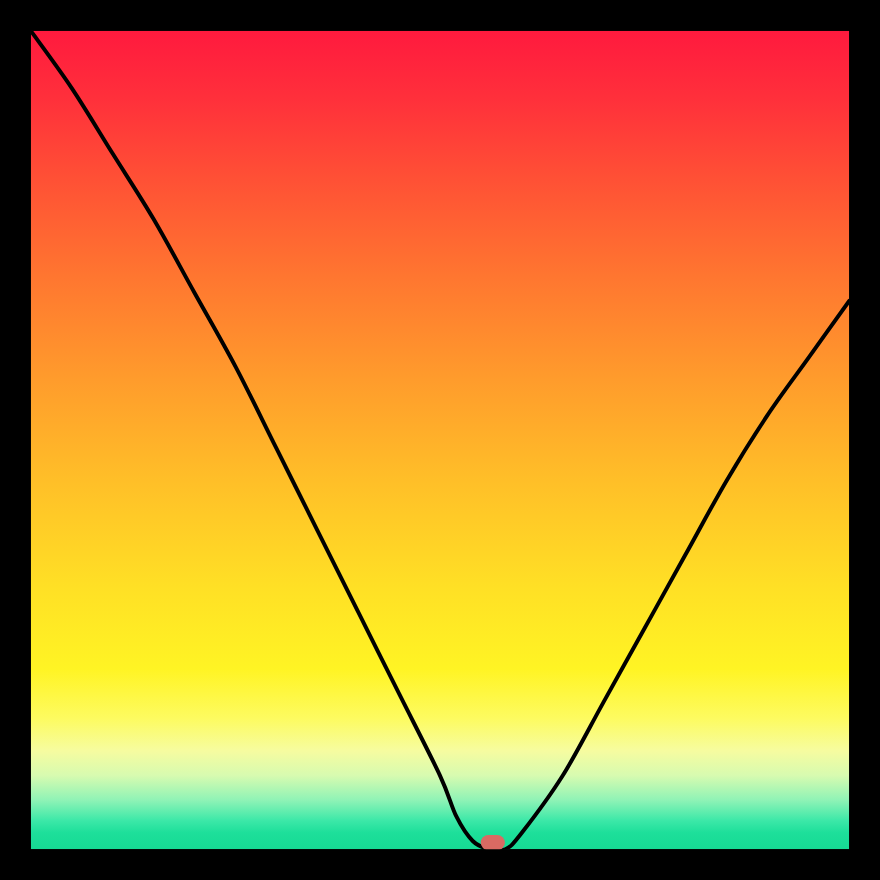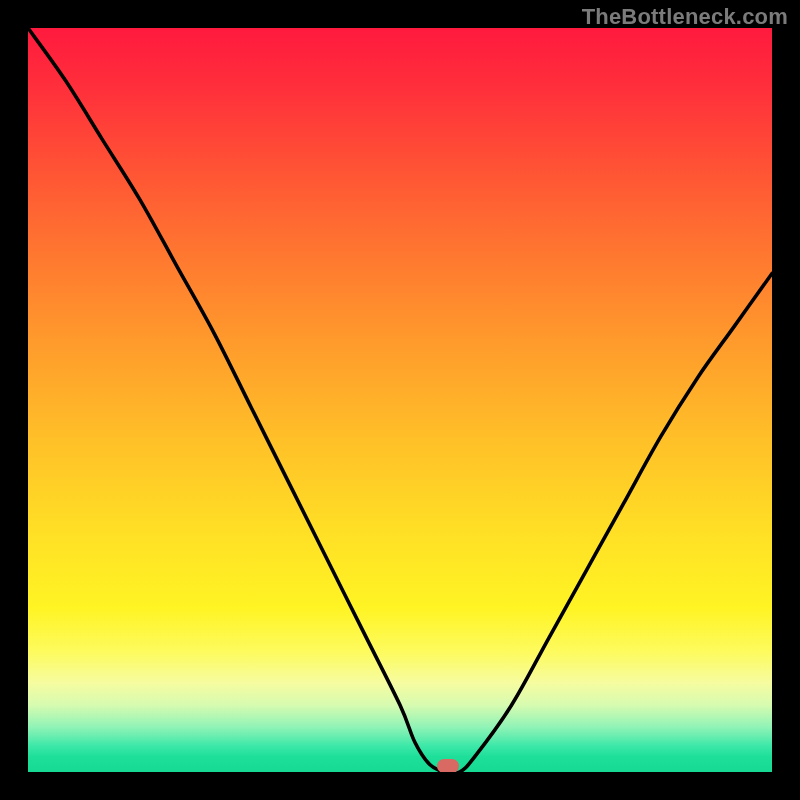--- a/index.html
+++ b/index.html
@@ -91,14 +91,13 @@
   <div class="plot-area">
     <div class="gradient"></div>
 
     <svg class="curve" viewBox="0 0 744 744" preserveAspectRatio="none">
       <path id="curve-path" d="M 0 0 C 6.2 8.679999999999987, 24.800000000000004 33.47999999999992, 37.2 52.07999999999993 C 49.6 70.67999999999994, 62.00000000000001 91.76, 74.4 111.60000000000002 C 86.80000000000001 131.44000000000003, 99.19999999999999 150.04000000000002, 111.6 171.12 C 124 192.2, 136.4 215.76, 148.8 238.07999999999998 C 161.20000000000002 260.4, 173.6 281.48, 186 305.04 C 198.4 328.6, 210.79999999999998 354.64, 223.2 379.44 C 235.6 404.24, 247.99999999999997 429.03999999999996, 260.4 453.84 C 272.79999999999995 478.64, 285.20000000000005 503.44, 297.6 528.24 C 310 553.04, 322.40000000000003 577.84, 334.8 602.64 C 347.2 627.4399999999999, 363.32 658.4399999999999, 372 677.04 C 380.68 695.64, 381.91999999999996 704.32, 386.88 714.24 C 391.84000000000003 724.16, 396.80000000000007 731.5999999999999, 401.76000000000005 736.56 C 406.72 741.52, 411.68000000000006 742.76, 416.64000000000004 744 C 421.6 745.24, 426.56 746.48, 431.52 744 C 436.47999999999996 741.52, 437.71999999999997 740.28, 446.4 729.12 C 455.08 717.96, 471.20000000000005 696.88, 483.6 677.04 C 496 657.1999999999999, 508.4 632.4000000000001, 520.8 610.08 C 533.1999999999999 587.76, 545.6 565.44, 558 543.12 C 570.4 520.8, 582.8000000000001 498.48, 595.2 476.16 C 607.6 453.84000000000003, 620 430.28, 632.4 409.2 C 644.8 388.12, 657.2 368.28, 669.6 349.68 C 682 331.08000000000004, 694.4 314.96000000000004, 706.8 297.6 C 719.1999999999999 280.24, 737.8 254.2, 744 245.51999999999998"></path>
     </svg>
 
     <div id="marker" class="marker" style="left: 409.36px; top: 731.048px; background: rgb(217, 106, 99);"></div>
   </div>
 
-  <div class="attribution">TheBottleneck.com</div>
 </div>
 
 </body></html>

